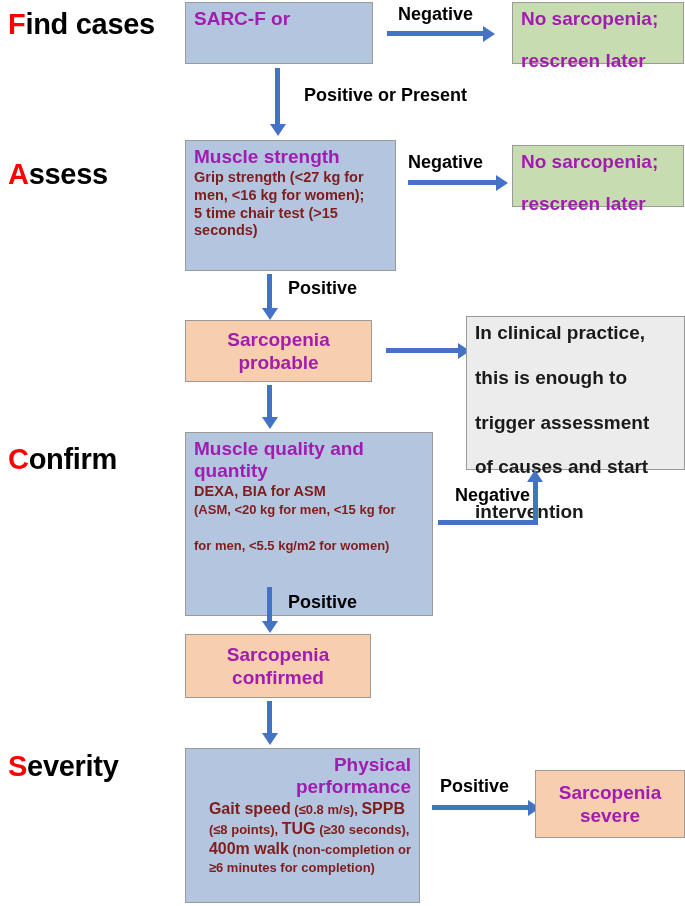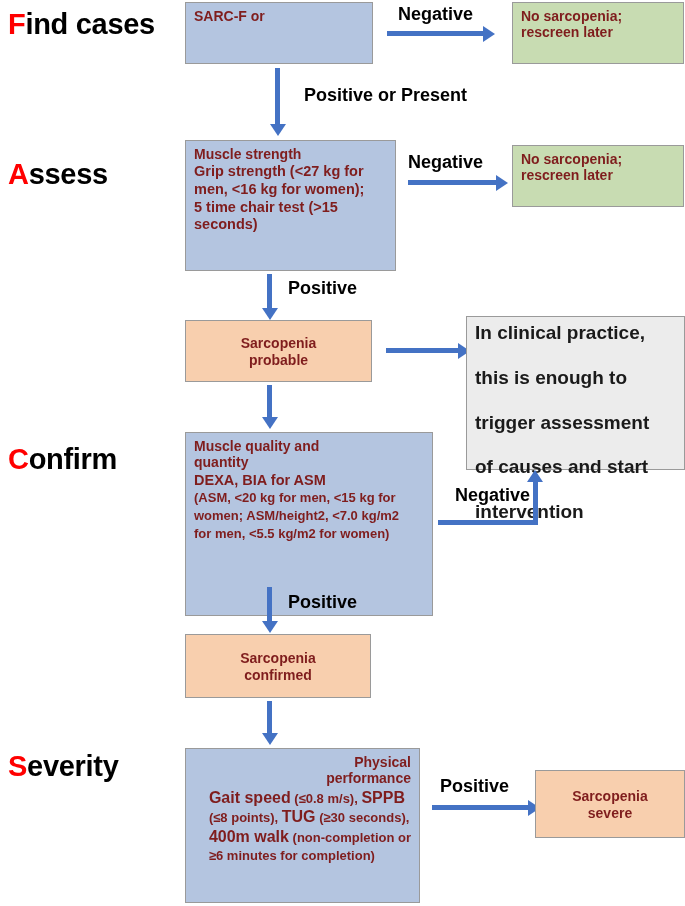--- a/index.html
+++ b/index.html
@@ -26,28 +26,28 @@
   .box {
     position: absolute;
     border: 1px solid #9a9a9a;
     padding: 5px 8px 4px 8px;
     display: flex;
     flex-direction: column;
     justify-content: flex-start;
     line-height: 1.16;
   }
   .box.blue   { background: #b4c5e0; }
-  .box.green  { background: #c8dcb2; }
+  .box.green  { background: #c8dcb2; gap: 20px; }
   .box.orange { background: #f8cfae; }
   .box.gray   { background: #ececec; }
 
   .box-title {
-    font-size: 14px;
-    font-weight: bold;
-    color: #7f1d1d;
+    font-size: 19px;
+    font-weight: bold;
+    color: #a21caf;
     line-height: 1.17;
   }
   .box-title.center { text-align: center; }
   .box-sub {
     font-size: 14.5px;
     font-weight: bold;
     color: #7f1d1d;
     line-height: 1.22;
     margin-top: 1px;
   }
@@ -181,21 +181,21 @@
     <div class="shaft" style="left:5px; top:0; width:5px; height:34px;"></div>
     <div class="head down" style="left:0; top:32px;"></div>
   </div>
 
   <div class="box blue" style="left:185px; top:432px; width:248px; height:184px;">
     <div class="box-title">Muscle quality and</div>
     <div class="box-title">quantity</div>
     <div class="box-sub">
       <span>DEXA, BIA for ASM</span><br>
       <span class="small">(ASM, &lt;20 kg for men, &lt;15 kg for</span><br>
-      <span class="small">women; ASM/height2, &lt;7.0 kg/m2</span><br>
+      <br>
       <span class="small">for men, &lt;5.5 kg/m2 for women)</span>
     </div>
   </div>
 
   <div class="arrow" style="left:438px; top:470px; width:150px; height:62px;">
     <div class="shaft" style="left:0; top:50px; width:100px; height:5px;"></div>
     <div class="shaft" style="left:95px; top:12px; width:5px; height:43px;"></div>
     <div class="head up" style="left:89px; top:0;"></div>
   </div>
   <div class="arrow-label" style="left:455px; top:485px;">Negative</div>

